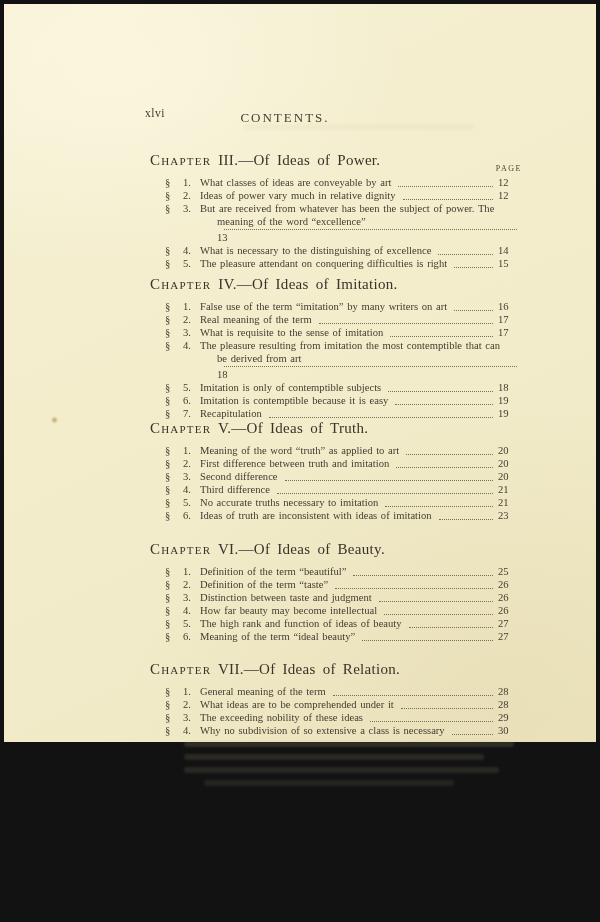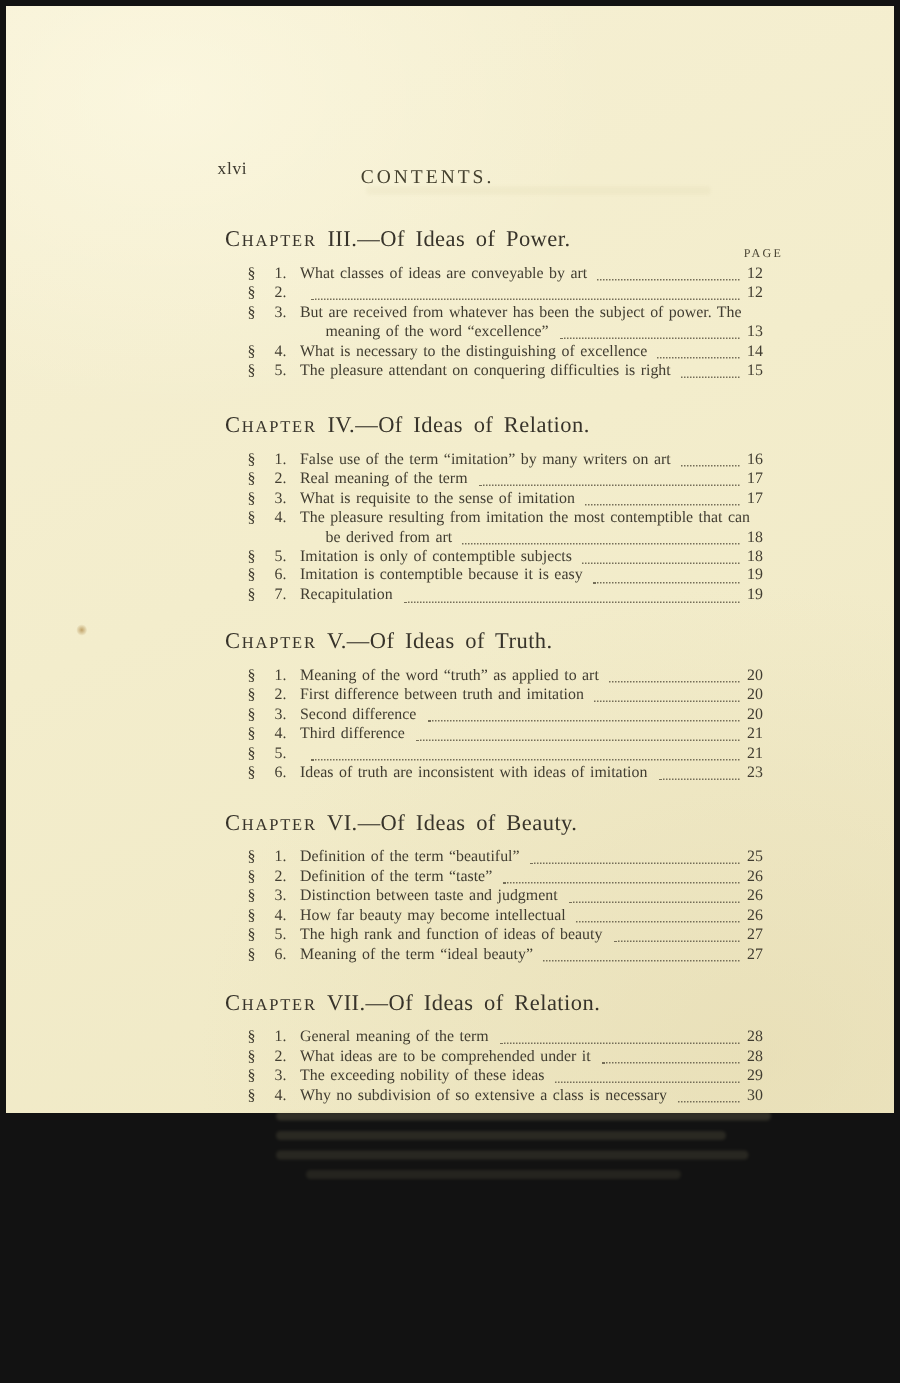--- a/index.html
+++ b/index.html
@@ -40,21 +40,21 @@
     color:#37332a;word-spacing:3px;letter-spacing:0.3px;white-space:nowrap;
   }
   .chword{font-variant:small-caps;letter-spacing:1.2px;margin-top:37px;}
   .entries{margin-top:7px;}
   .entry{display:flex;align-items:flex-start;font-size:10.6px;line-height:12.9px;
          color:#413d31;word-spacing:1px;}
   .sec{width:18px;padding-left:15px;flex:none;}
   .num{width:17px;flex:none;}
   .ebody{flex:1;min-width:0;}
   .eline{display:flex;white-space:nowrap;}
-  .eline.cont{padding-left:17px;}
+  .eline.cont{padding-left:17px;flex-direction:column;}
   .leader{flex:1;min-width:0;border-bottom:1px dotted #756e58;margin:0 5px 2.5px 7px;}
   .pg{width:24px;flex:none;}
 
   
   .ghost-line{position:absolute;background:#c9c08e;opacity:0.16;filter:blur(1.2px);
               height:6px;border-radius:3px;}
   .g0{left:240px;top:120px;width:230px;opacity:0.10;}
   .g1{left:180px;top:737px;width:330px;}
   .g2{left:180px;top:750px;width:300px;opacity:0.13;}
   .g3{left:180px;top:763px;width:315px;opacity:0.12;}
@@ -87,20 +87,21 @@
                   <span class="leader"></span>
                   <span class="pg">12</span>
                 </div>
               </div>
             </div>
             <div class="entry">
               <span class="sec">§</span>
               <span class="num">2.</span>
               <div class="ebody">
                 <div class="eline">
+                  <span class="t">Ideas of power vary much in relative dignity</span>
                   <span class="leader"></span>
                   <span class="pg">12</span>
                 </div>
               </div>
             </div>
             <div class="entry">
               <span class="sec">§</span>
               <span class="num">3.</span>
               <div class="ebody">
                 <div class="eline">
@@ -131,21 +132,21 @@
                 <div class="eline">
                   <span class="t">The pleasure attendant on conquering difficulties is right</span>
                   <span class="leader"></span>
                   <span class="pg">15</span>
                 </div>
               </div>
             </div>
           </div>
         </section>
         <section class="chapter ink chap-1">
-          <h2 class="chapter-heading"><span class="chword">Chapter</span> <span class="chrest">IV.—Of Ideas of Relation.</span></h2>
+          <h2 class="chapter-heading"><span class="chword">Chapter</span> <span class="chrest">IV.—Of Ideas of Imitation.</span></h2>
           <div class="entries">
             <div class="entry">
               <span class="sec">§</span>
               <span class="num">1.</span>
               <div class="ebody">
                 <div class="eline">
                   <span class="t">False use of the term “imitation” by many writers on art</span>
                   <span class="leader"></span>
                   <span class="pg">16</span>
                 </div>
@@ -267,20 +268,21 @@
                   <span class="leader"></span>
                   <span class="pg">21</span>
                 </div>
               </div>
             </div>
             <div class="entry">
               <span class="sec">§</span>
               <span class="num">5.</span>
               <div class="ebody">
                 <div class="eline">
+                  <span class="t">No accurate truths necessary to imitation</span>
                   <span class="leader"></span>
                   <span class="pg">21</span>
                 </div>
               </div>
             </div>
             <div class="entry">
               <span class="sec">§</span>
               <span class="num">6.</span>
               <div class="ebody">
                 <div class="eline">

